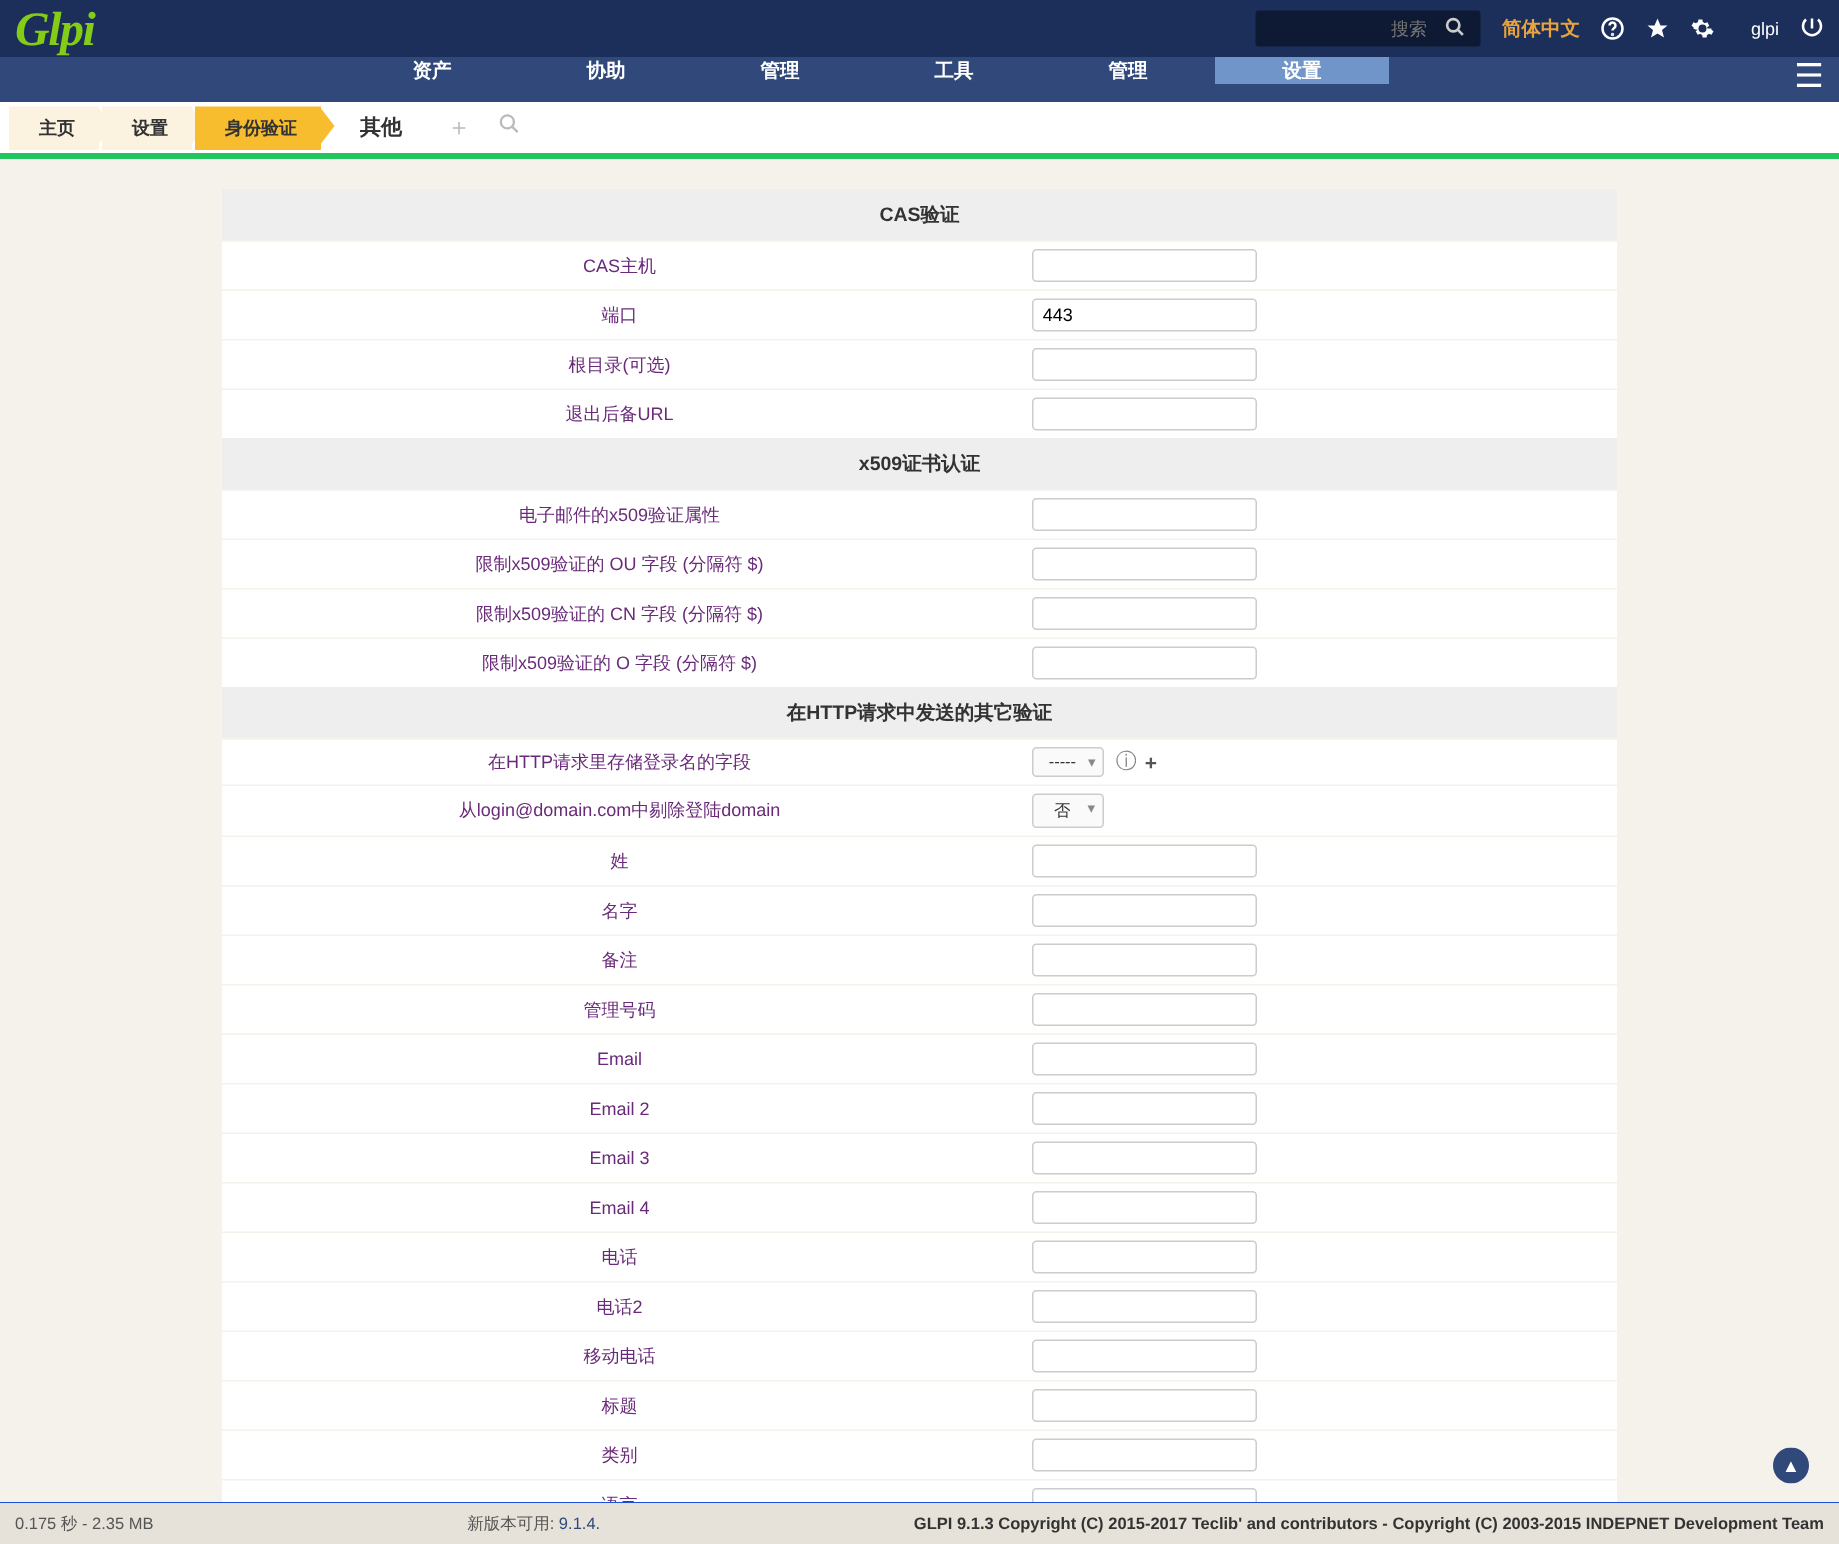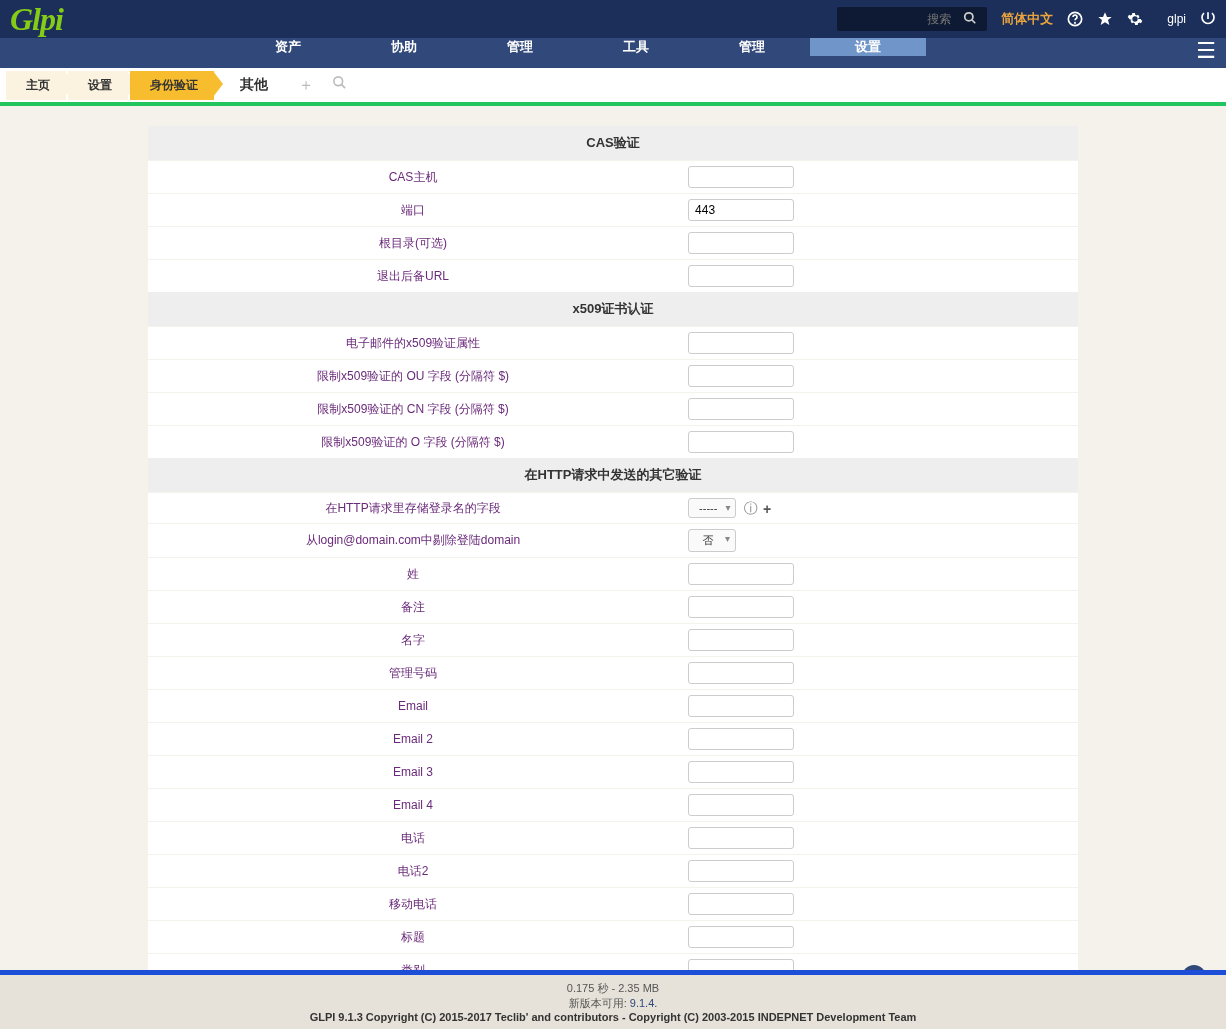--- a/index.html
+++ b/index.html
@@ -194,21 +194,21 @@
   margin-left: 21px;
 }
 .form-table tr.field-row td.input-cell {
   text-align: left;
   width: 43%;
 }
 .form-table input[type=text] {
   border: 1px solid #ccc;
   border-radius: 3px;
   padding: 3px 6px;
-  width: 106px;
+  width: 150px;
   font-size: 12px;
 }
 .dropdown {
   border: 1px solid #ccc;
   border-radius: 3px;
   padding: 3px 18px 3px 10px;
   display: inline-block;
   background: #fafafa;
   font-size: 11px;
   position: relative;
@@ -239,31 +239,30 @@
   cursor: pointer;
   vertical-align: middle;
   font-weight: bold;
 }
 .save-row td {
   text-align: center;
   padding: 10px;
 }
 .footer {
   background: #e6e2d9;
-  border-top: 5px solid #1d4ed8;
+  border-top: 1px solid #1d4ed8;
   padding: 6px 10px;
   font-size: 11px;
   display: flex;
   justify-content: space-between;
   align-items: center;
   position: fixed;
   bottom: 0;
   left: 0;
   right: 0;
-  flex-direction: column;
 }
 .footer .left { color: #555; }
 .footer .mid { color: #555; }
 .footer .mid a { color: #30487a; text-decoration: none; }
 .footer .right { color: #333; font-weight: bold; }
 .scroll-top {
   position: fixed;
   right: 20px;
   bottom: 40px;
   width: 24px;
@@ -404,25 +403,25 @@
     </tr>
     <tr class="field-row">
       <td class="label-cell">从login@domain.com中剔除登陆domain</td>
       <td class="input-cell"><span class="dropdown">否</span></td>
     </tr>
     <tr class="field-row">
       <td class="label-cell">姓</td>
       <td class="input-cell"><input type="text" value="" style=""></td>
     </tr>
     <tr class="field-row">
+      <td class="label-cell">名字</td>
+      <td class="input-cell"><input type="text" value="" style=""></td>
+    </tr>
+    <tr class="field-row">
       <td class="label-cell">备注</td>
-      <td class="input-cell"><input type="text" value="" style=""></td>
-    </tr>
-    <tr class="field-row">
-      <td class="label-cell">名字</td>
       <td class="input-cell"><input type="text" value="" style=""></td>
     </tr>
     <tr class="field-row">
       <td class="label-cell">管理号码</td>
       <td class="input-cell"><input type="text" value="" style=""></td>
     </tr>
     <tr class="field-row">
       <td class="label-cell">Email</td>
       <td class="input-cell"><input type="text" value="" style=""></td>
     </tr>

